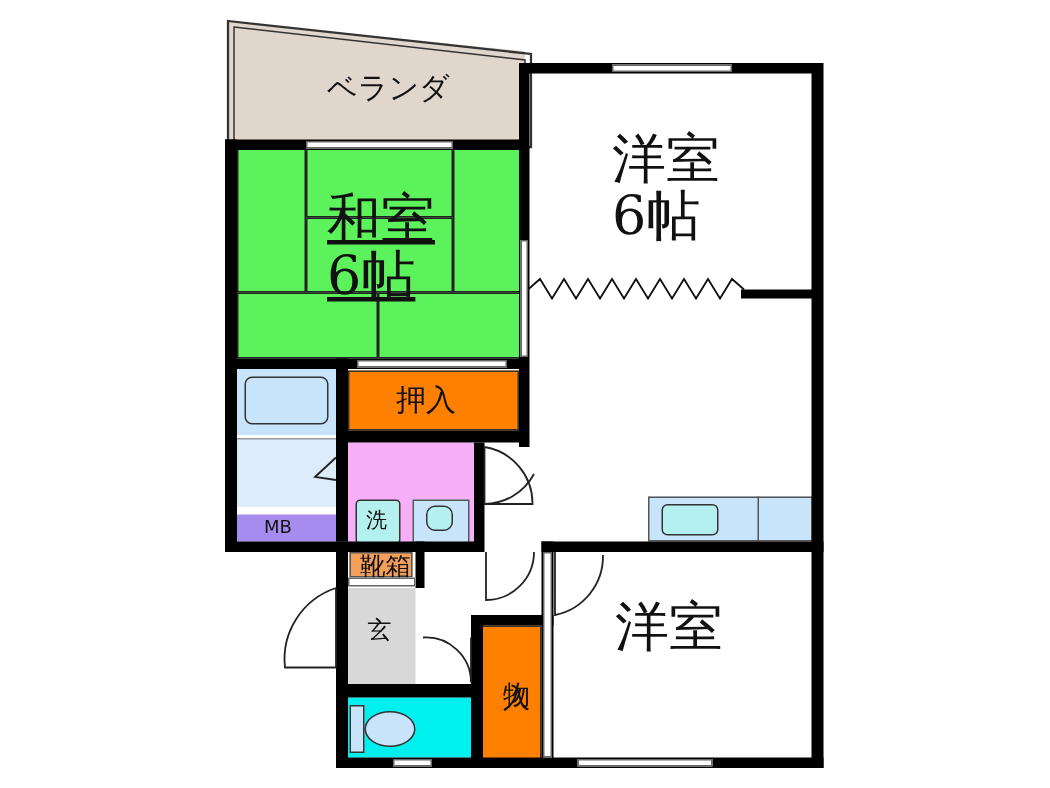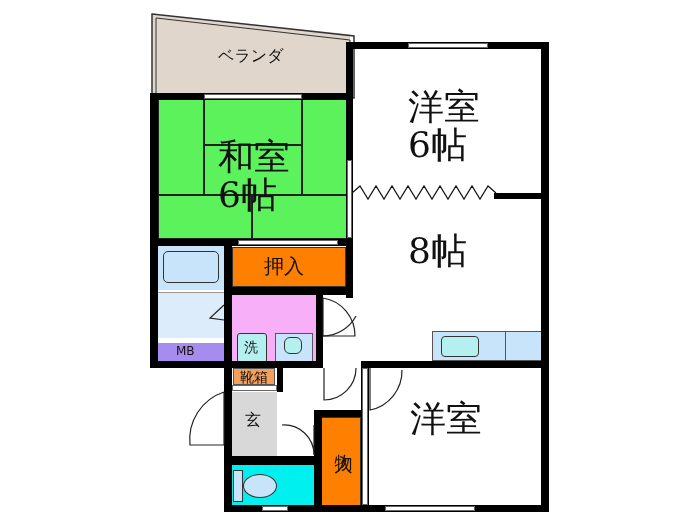--- a/index.html
+++ b/index.html
@@ -12,30 +12,30 @@
   .tatami { position:absolute; border:1px solid #222; box-sizing:border-box; }
 </style>
 </head>
 <body>
 
 <div class="abs" style="left:152px;top:14px;width:198px;height:84px;background:#e0d6cc;clip-path:polygon(0 0,100% 24%,100% 100%,0 100%);"></div>
 <svg class="abs" style="left:148px;top:10px;" width="210" height="92">
   <polygon points="4,4 206,26 206,88 4,88" fill="none" stroke="#333" stroke-width="1.5"></polygon>
   <polygon points="8,8 202,30 202,88 8,88" fill="none" stroke="#333" stroke-width="1"></polygon>
 </svg>
-<div class="label sans" style="left:218px;top:48px;font-size:16px;">ベランダ</div>
+<div class="label sans" style="left:218px;top:48px;font-size:20px;">ベランダ</div>
 
 <div class="abs" style="left:158px;top:99px;width:190px;height:140px;background:#5cf25c;"></div>
 <div class="tatami" style="left:158px;top:99px;width:46px;height:96px;"></div>
 <div class="tatami" style="left:204px;top:99px;width:98px;height:46px;"></div>
 <div class="tatami" style="left:204px;top:145px;width:98px;height:50px;"></div>
 <div class="tatami" style="left:302px;top:99px;width:46px;height:96px;"></div>
 <div class="tatami" style="left:158px;top:195px;width:94px;height:44px;"></div>
 <div class="tatami" style="left:252px;top:195px;width:96px;height:44px;"></div>
-<div class="label" style="left:218px;top:138px;font-size:36px;">
+<div class="label" style="left:218px;top:128px;font-size:36px;text-decoration:underline;">
   <div>和室</div>
   <div>6帖</div>
 </div>
 
 <div class="abs" style="left:232px;top:247px;width:114px;height:40px;background:#ff8000;border:1px solid #333;"></div>
 <div class="label sans" style="left:264px;top:256px;font-size:20px;">押入</div>
 
 <div class="abs" style="left:158px;top:246px;width:66px;height:44px;background:#c8e4fa;"></div>
 <div class="abs" style="left:163px;top:251px;width:56px;height:32px;background:#c8e4fa;border:1.5px solid #333;border-radius:5px;"></div>
 <div class="abs" style="left:158px;top:292px;width:66px;height:46px;background:#dcecfa;border-top:1px solid #999;"></div>
@@ -43,41 +43,40 @@
 <div class="abs" style="left:158px;top:343px;width:66px;height:18px;background:#a78cf0;"></div>
 <div class="label sans" style="left:176px;top:345px;font-size:12px;">MB</div>
 
 <div class="abs" style="left:232px;top:295px;width:84px;height:68px;background:#f7b0f7;"></div>
 <div class="abs" style="left:237px;top:333px;width:30px;height:30px;background:#b4f0f0;border:1.5px solid #333;border-radius:3px;"></div>
 <div class="label" style="left:244px;top:340px;font-size:14px;">洗</div>
 <div class="abs" style="left:275px;top:333px;width:38px;height:30px;background:#c8e4fa;border:1px solid #555;"></div>
 <div class="abs" style="left:284px;top:337px;width:18px;height:17px;background:#b4f0f0;border:1.5px solid #333;border-radius:6px;"></div>
 
 <div class="abs" style="left:233px;top:368px;width:42px;height:17px;background:#f5a05a;border:1px solid #555;"></div>
-<div class="label" style="left:240px;top:370px;font-size:14px;">靴箱</div>
+<div class="label" style="left:240px;top:370px;font-size:17px;">靴箱</div>
 
 <div class="abs" style="left:232px;top:392px;width:45px;height:64px;background:#d8d8d8;"></div>
 <div class="label" style="left:245px;top:412px;font-size:16px;">玄</div>
 
 <div class="abs" style="left:232px;top:465px;width:82px;height:40px;background:#00f0f0;"></div>
 <div class="abs" style="left:233px;top:470px;width:10px;height:32px;background:#c8e4fa;border:1px solid #333;"></div>
 <div class="abs" style="left:243px;top:474px;width:34px;height:24px;background:#c8e4fa;border:1.5px solid #333;border-radius:50%;"></div>
 
 <div class="abs" style="left:321px;top:417px;width:40px;height:90px;background:#ff8000;border:1px solid #333;"></div>
 <div class="label sans" style="left:332px;top:440px;font-size:18px;line-height:1.3;">
   <div style="writing-mode:vertical-rl;">物入</div>
 </div>
 
 <div class="label" style="left:408px;top:88px;font-size:36px;">
   <div>洋室</div>
   <div>6帖</div>
 </div>
 
 <div class="label" style="left:408px;top:232px;font-size:36px;">
-  <div>8帖</div>
 </div>
 <div class="abs" style="left:432px;top:331px;width:110px;height:30px;background:#c8e4fa;border:1px solid #555;"></div>
 <div class="abs" style="left:505px;top:331px;width:1px;height:30px;background:#555;"></div>
 <div class="abs" style="left:441px;top:336px;width:38px;height:21px;background:#b4f0f0;border:1.5px solid #333;border-radius:4px;"></div>
 
 <div class="label" style="left:410px;top:400px;font-size:36px;">
   <div>洋室</div>
 </div>
 
 <div class="wall" style="left:150px;top:93px;width:202px;height:7px;"></div>

